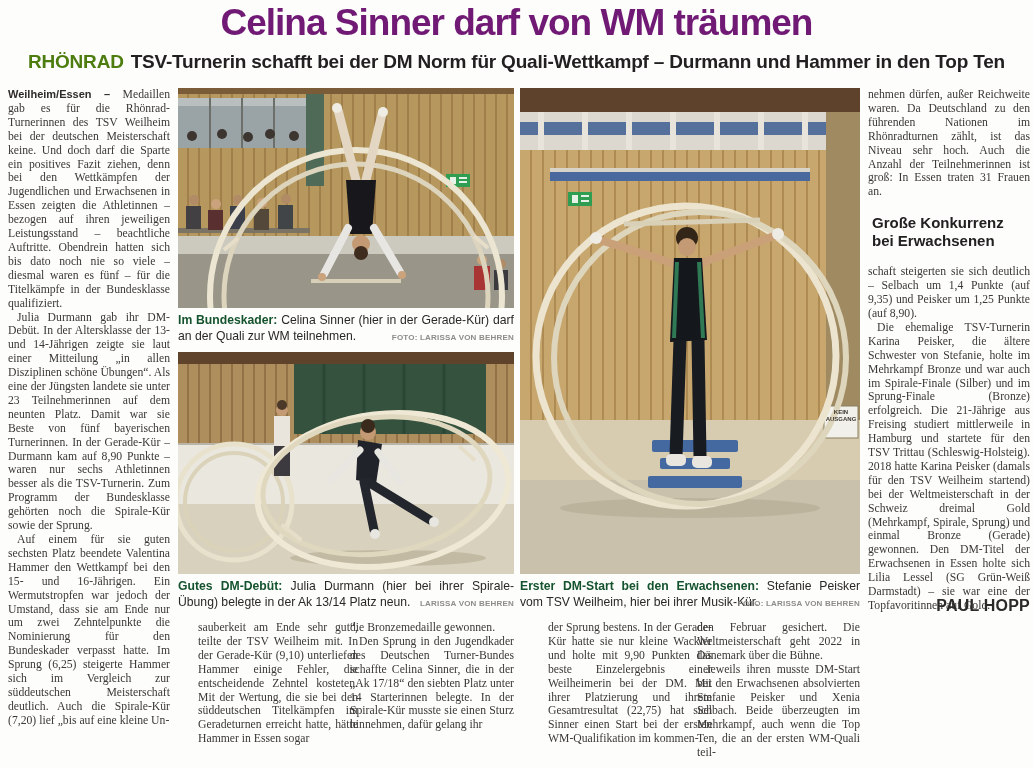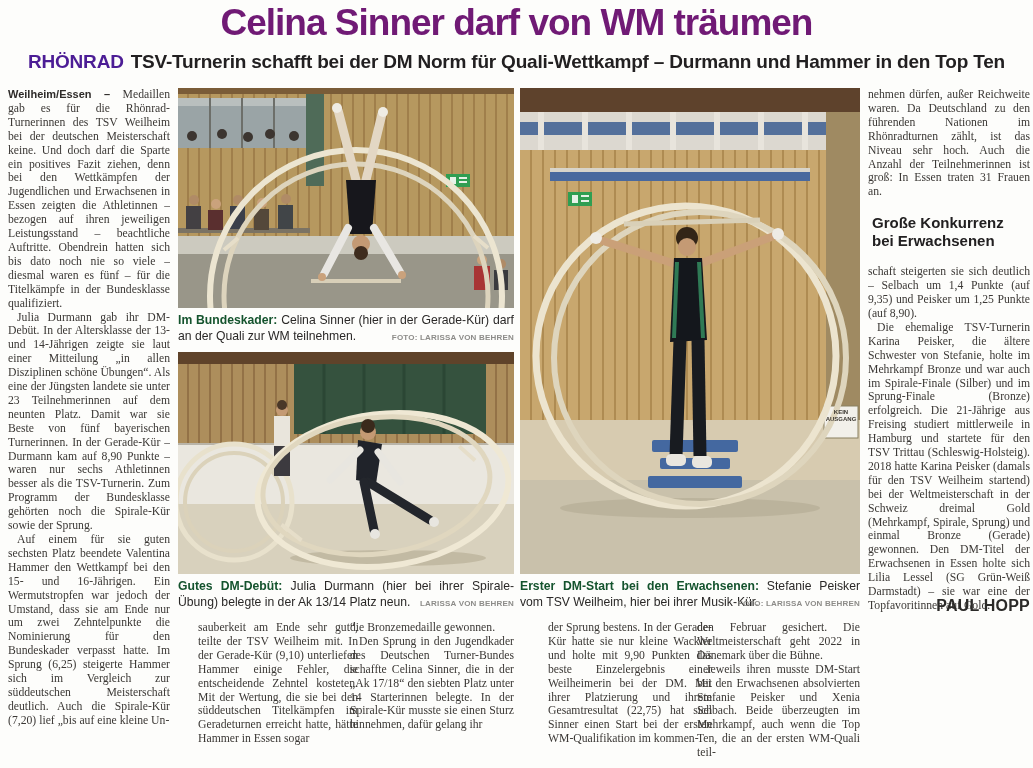--- a/index.html
+++ b/index.html
@@ -4,21 +4,21 @@
 <style>
   html,body{margin:0;padding:0;background:#ffffff;}
   .page{position:relative;width:1033px;height:768px;background:#fdfdfb;overflow:hidden;
         font-family:"Liberation Serif",serif;color:#3b3835;}
   .headline{position:absolute;left:0;top:2px;width:1033px;margin:0;text-align:center;
         font-family:"Liberation Sans",sans-serif;font-weight:bold;font-size:37px;
         letter-spacing:-1px;color:#701a75;}
   .subhead{position:absolute;left:0;top:51px;width:1033px;text-align:center;
         font-family:"Liberation Sans",sans-serif;font-weight:bold;font-size:19px;
         letter-spacing:-.2px;color:#222021;white-space:nowrap;}
-  .kicker{color:#4c1d95;margin-right:7px;}
+  .kicker{color:#4d7c0f;margin-right:7px;}
   .col{position:absolute;overflow:hidden;font-size:11.7px;line-height:13.9px;
         text-align:justify;hyphens:auto;-webkit-hyphens:auto;}
   .col p{margin:0;}
   .col p.indent{text-indent:9px;}
   .col-1{left:8px;top:88px;width:162px;height:679px;}
   .col-a{left:178px;top:621px;width:160px;height:146px;margin-left:20px;}
   .col-b{left:350px;top:621px;width:164px;height:146px;}
   .col-c{left:520px;top:621px;width:164px;height:146px;margin-left:28px;}
   .col-d{left:697px;top:621px;width:163px;height:146px;}
   .col-e{left:868px;top:88px;width:162px;height:679px;}

